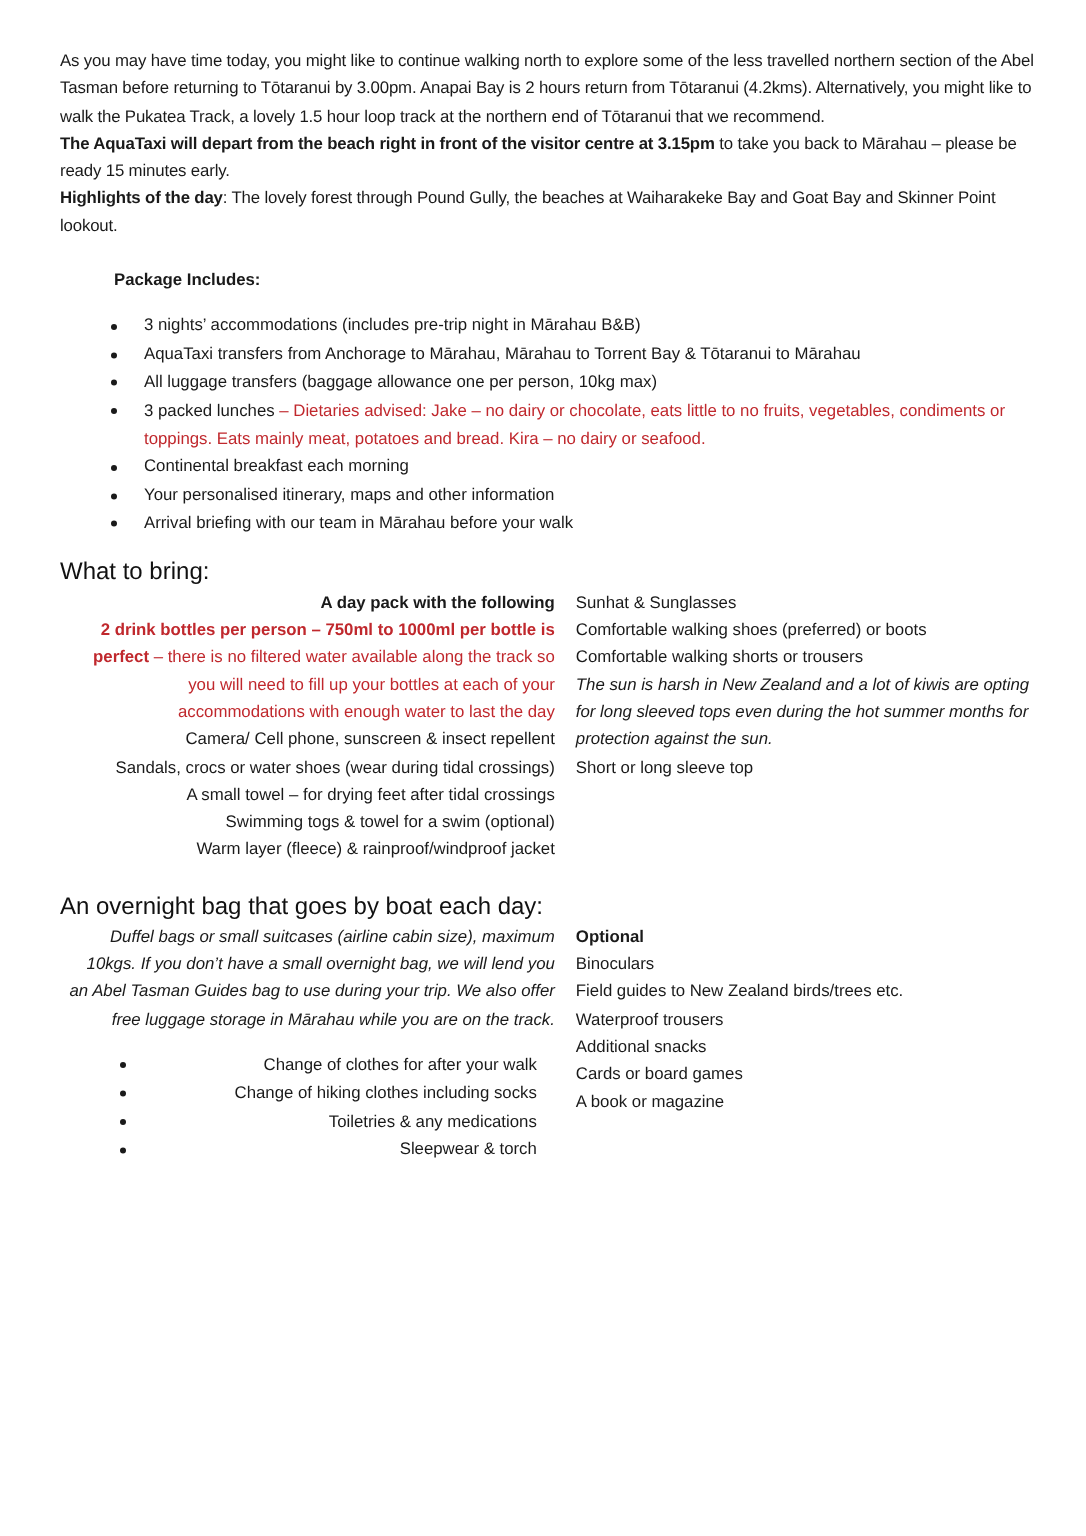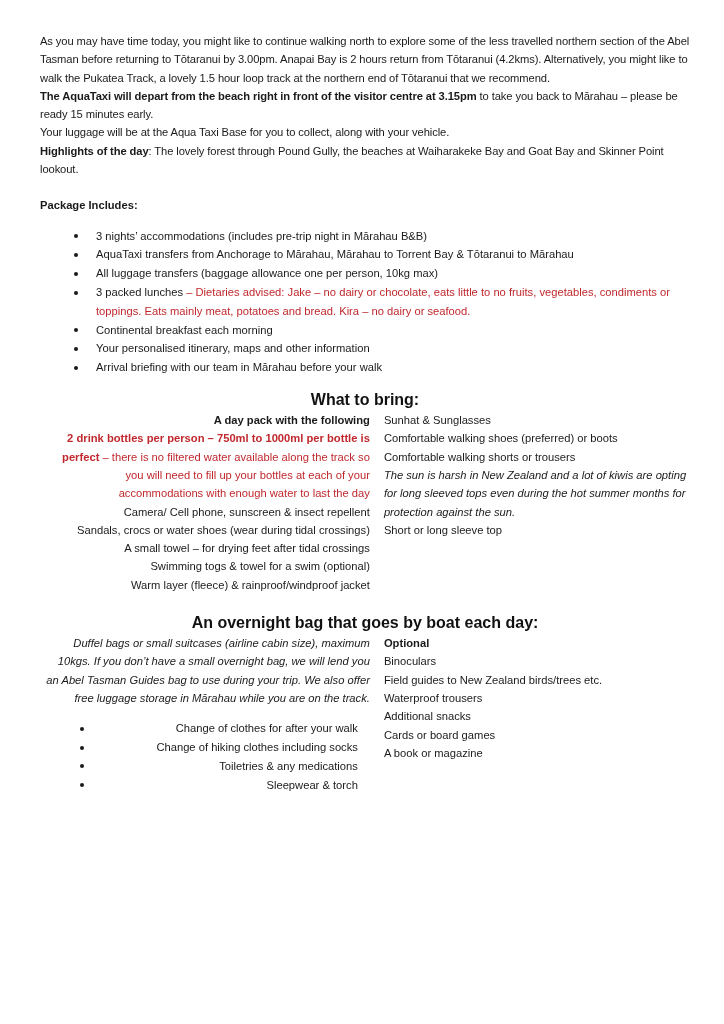--- a/index.html
+++ b/index.html
@@ -5,46 +5,45 @@
     html, body { margin: 0; padding: 0; background: #ffffff; }
     body {
       width: 724px; height: 1024px; overflow: hidden; position: relative;
       font-family: "Liberation Sans", "DejaVu Sans", sans-serif;
       color: #1a1a1a; font-size: 11.2px;
     }
     .page { position: absolute; left: 40px; top: 32px; width: 650px; }
     .p { line-height: 18.3px; margin: 0; letter-spacing: -0.1px; }
     b { font-weight: bold; }
     .red { color: #c0282d; }
-    .pkg-title { margin-top: 18px; line-height: 18.3px; font-weight: bold; }
+    .pkg-title { margin-top: 18px; line-height: 18.3px; font-weight: bold; margin-left: 36px; }
     ul.bullets { list-style: none; margin: 12px; padding: 0; }
     ul.bullets li { position: relative; padding-left: 44px; line-height: 18.8px; }
     ul.bullets li::before {
       content: ""; position: absolute; left: 22px; top: 7.5px;
       width: 4px; height: 4px; border-radius: 50%; background: #1a1a1a;
     }
-    h2 { font-size: 16px; font-weight: bold; margin: 0; line-height: 22px; color: #111; text-align: center; }
+    h2 { font-size: 16px; font-weight: normal; margin: 0; line-height: 22px; color: #111; }
     .h-bring { margin-top: 10px; }
     .h-bag { margin-top: 18px; }
     .two-col { display: flex; }
     .col-left { width: 328px; padding-left: 6px; padding-right: 6px; text-align: right; }
     .col-right { padding-left: 8px; width: 310px; }
     .line { line-height: 18.3px; }
     .italic { font-style: italic; }
     .bag-list { margin-left: -12px; }
     .bag-list li { padding-left: 44px; }
   </style>
 </head>
 <body>
 
 <div class="page">
 
   <p class="p">As you may have time today, you might like to continue walking north to explore some of the less travelled northern section of the Abel Tasman before returning to Tōtaranui by 3.00pm. Anapai Bay is 2 hours return from Tōtaranui (4.2kms). Alternatively, you might like to walk the Pukatea Track, a lovely 1.5 hour loop track at the northern end of Tōtaranui that we recommend.</p>
   <p class="p"><b>The AquaTaxi will depart from the beach right in front of the visitor centre at 3.15pm</b><span> to take you back to Mārahau – please be ready 15 minutes early.</span></p>
-  <p class="p">Your luggage will be at the Aqua Taxi Base for you to collect, along with your vehicle.</p>
   <p class="p"><b>Highlights of the day</b><span>: The lovely forest through Pound Gully, the beaches at Waiharakeke Bay and Goat Bay and Skinner Point lookout.</span></p>
 
   <div class="pkg-title">Package Includes:</div>
   <ul class="bullets">
     <li><span>3 nights’ accommodations (includes pre-trip night in Mārahau B&amp;B)</span></li>
     <li><span>AquaTaxi transfers from Anchorage to Mārahau, Mārahau to Torrent Bay &amp; Tōtaranui to Mārahau</span></li>
     <li><span>All luggage transfers (baggage allowance one per person, 10kg max)</span></li>
     <li><span>3 packed lunches </span><span class="red">– Dietaries advised: Jake – no dairy or chocolate, eats little to no fruits, vegetables, condiments or toppings. Eats mainly meat, potatoes and bread. Kira – no dairy or seafood.</span></li>
     <li><span>Continental breakfast each morning</span></li>
     <li><span>Your personalised itinerary, maps and other information</span></li>

